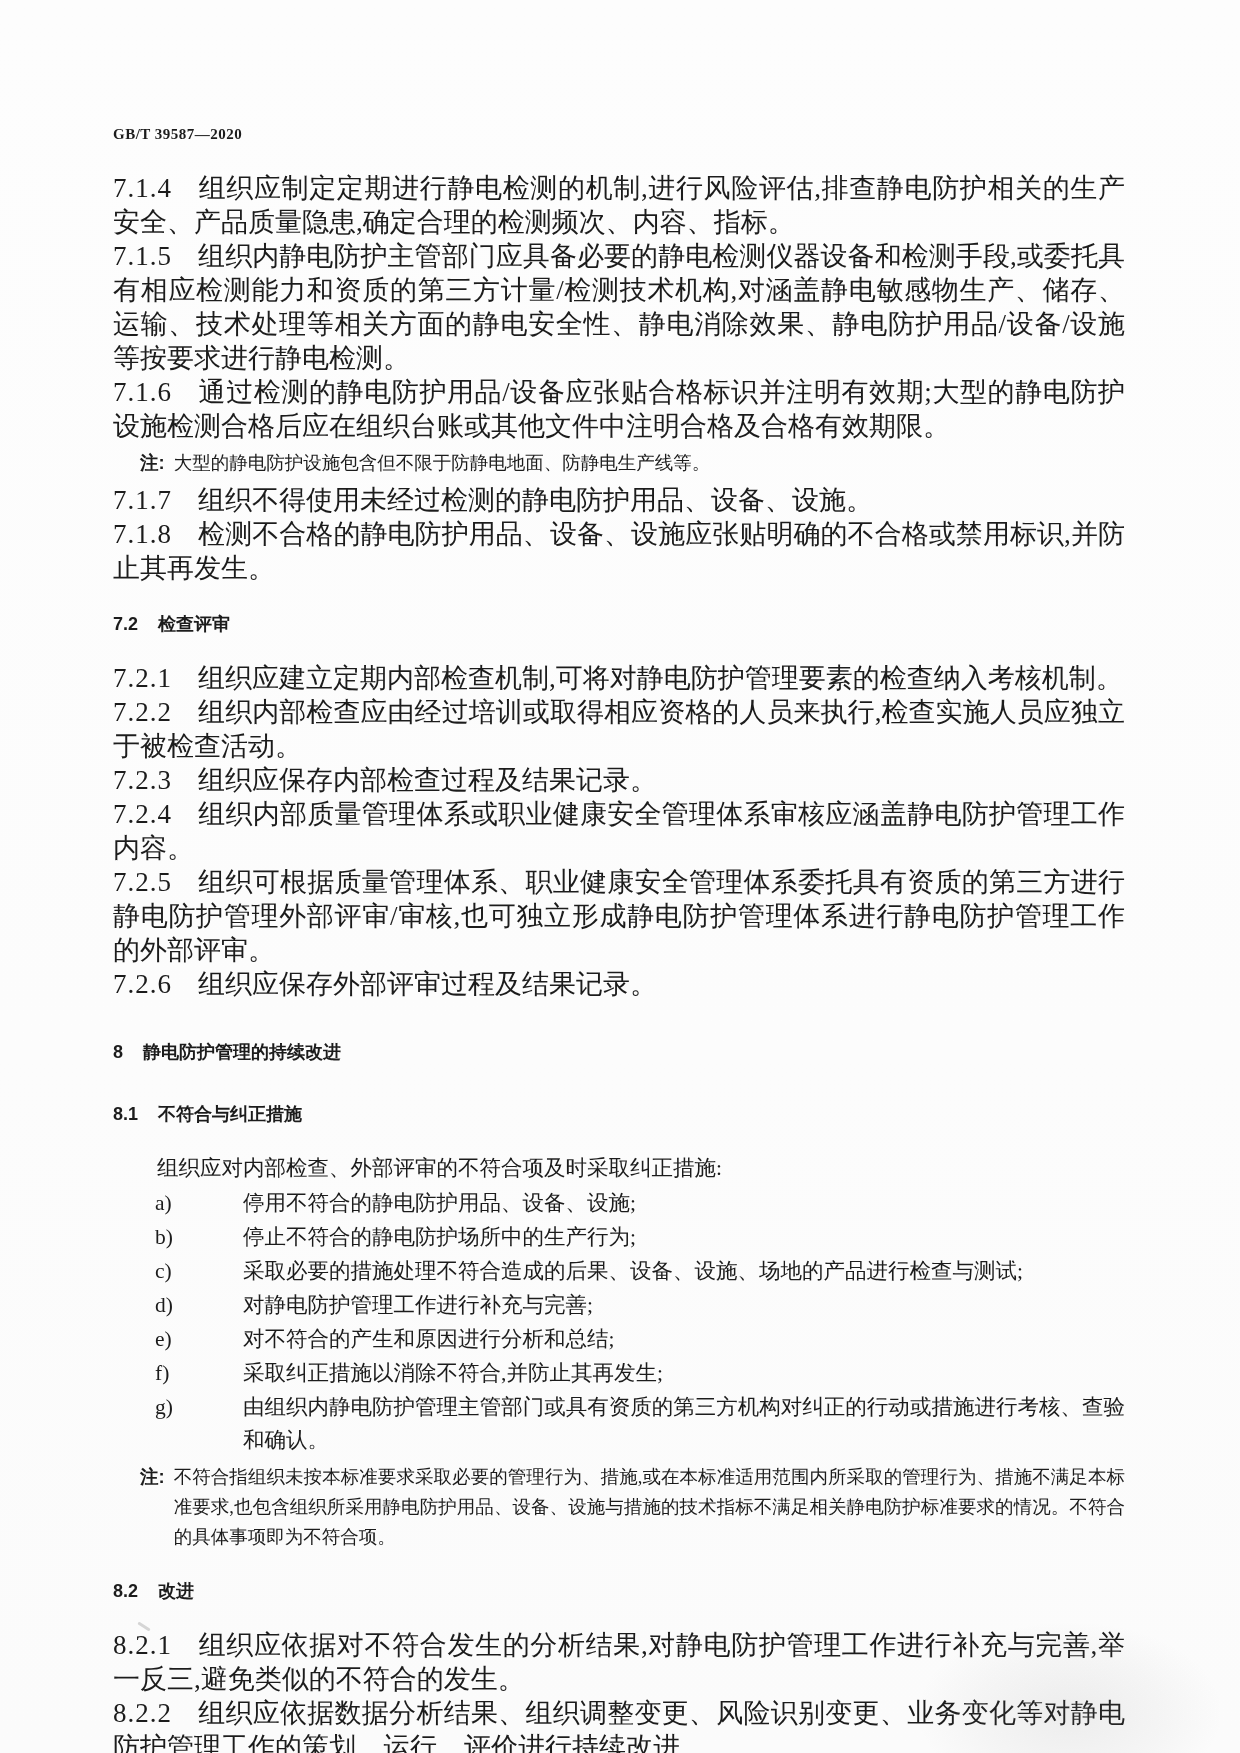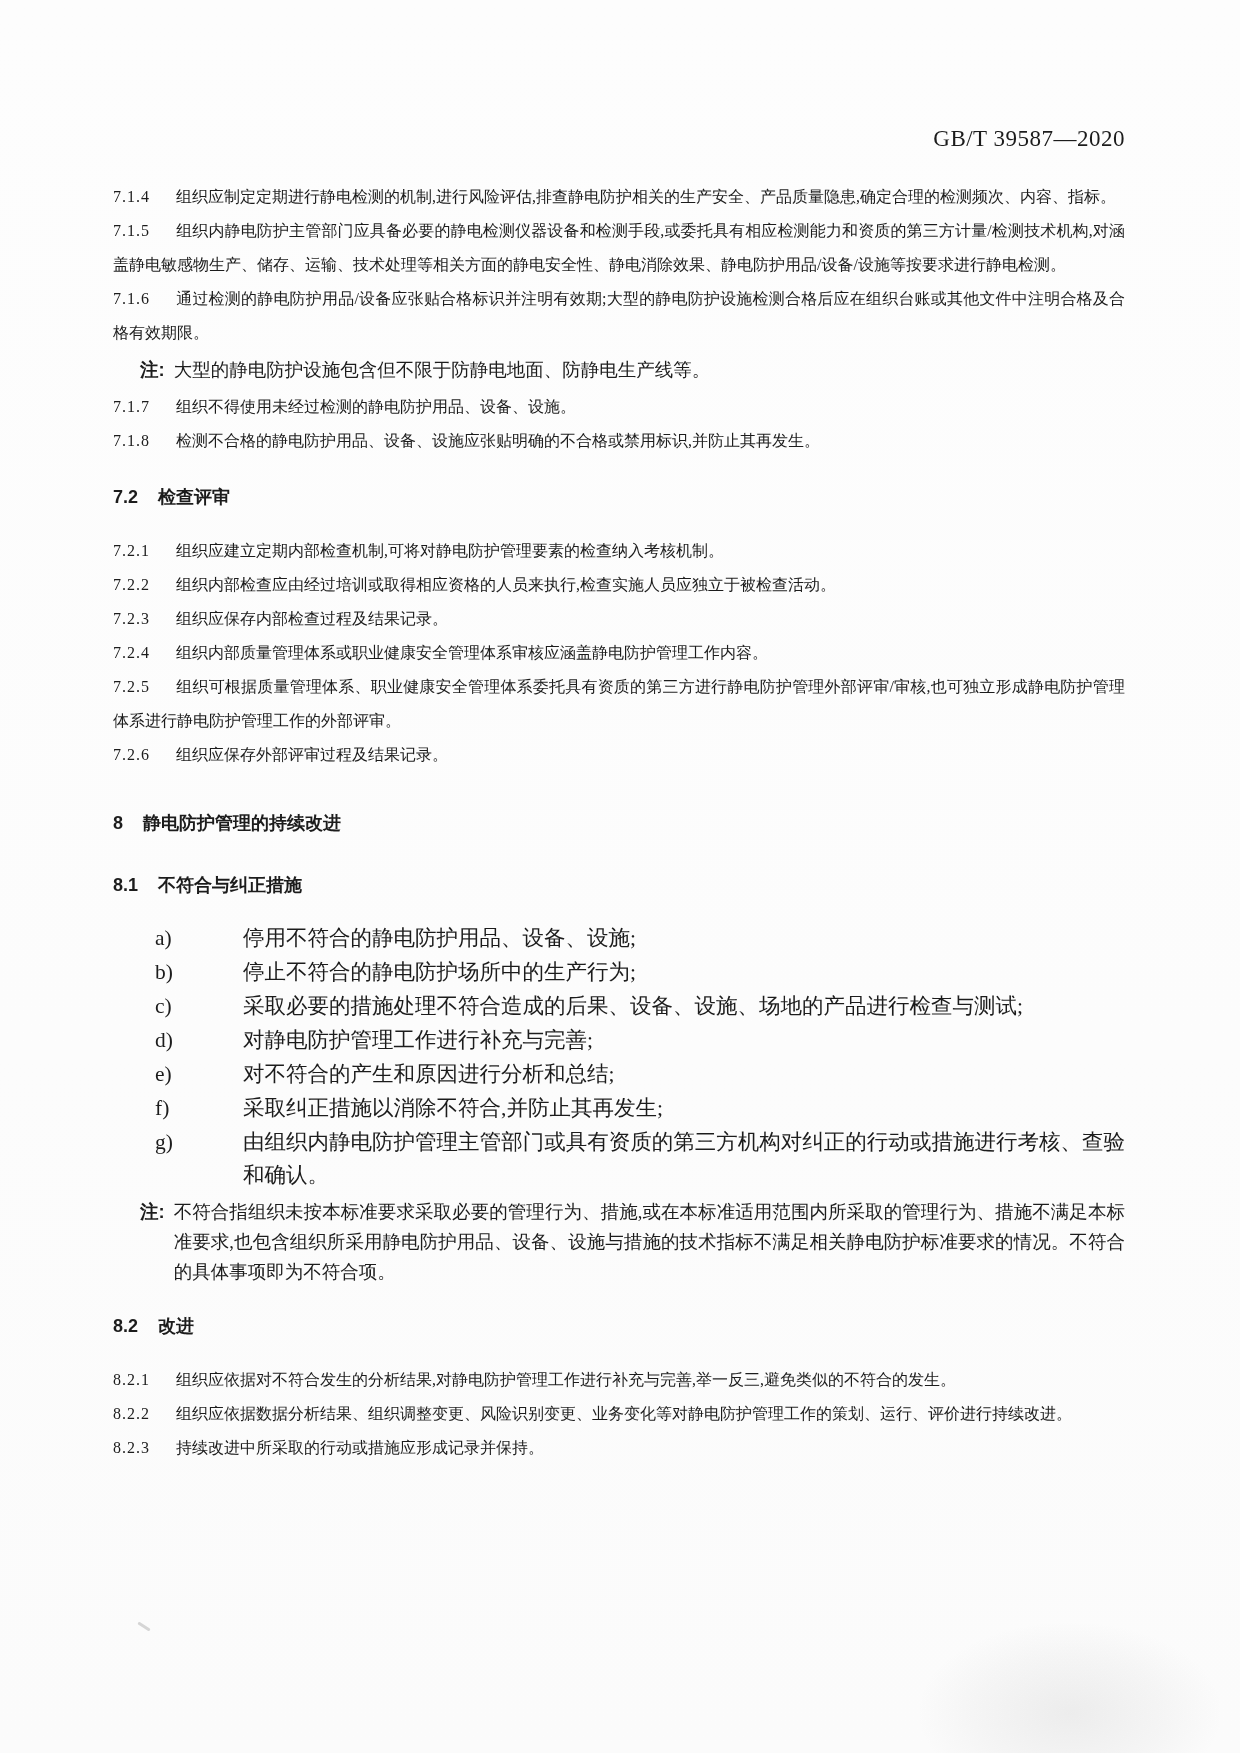--- a/index.html
+++ b/index.html
@@ -12,28 +12,27 @@
     overflow: hidden;
   }
   .page {
     position: absolute; inset: 0;
     background: linear-gradient(180deg, #fdfdfd 0%, #fcfcfc 60%, #fbfbfb 100%);
     padding: 126px 115px 0 113px;
     box-sizing: border-box;
   }
   .doc-header {
     font-family: "Liberation Serif", serif;
-    font-weight: normal;
-    font-size: 23px;
+    font-weight: bold;
+    font-size: 15px;
     letter-spacing: 0.5px;
     margin: 0 0 28px 0;
-    text-align: right;
   }
   .para {
-    font-size: 16px;
+    font-size: 27px;
     line-height: 34px;
     text-align: justify;
     margin: 0;
   }
   .para .num { margin-right: 26px; letter-spacing: 1px; white-space: nowrap; }
   .heading1, .heading2 {
     font-family: "Liberation Sans", sans-serif;
     font-weight: bold;
     font-size: 18px;
     line-height: 30px;
@@ -103,20 +102,21 @@
       <p class="para"><span class="num">7.1.8</span><span class="body">检测不合格的静电防护用品、设备、设施应张贴明确的不合格或禁用标识,并防止其再发生。</span></p>
       <h2 class="heading2"><span class="num">7.2</span><span class="title">检查评审</span></h2>
       <p class="para"><span class="num">7.2.1</span><span class="body">组织应建立定期内部检查机制,可将对静电防护管理要素的检查纳入考核机制。</span></p>
       <p class="para"><span class="num">7.2.2</span><span class="body">组织内部检查应由经过培训或取得相应资格的人员来执行,检查实施人员应独立于被检查活动。</span></p>
       <p class="para"><span class="num">7.2.3</span><span class="body">组织应保存内部检查过程及结果记录。</span></p>
       <p class="para"><span class="num">7.2.4</span><span class="body">组织内部质量管理体系或职业健康安全管理体系审核应涵盖静电防护管理工作内容。</span></p>
       <p class="para"><span class="num">7.2.5</span><span class="body">组织可根据质量管理体系、职业健康安全管理体系委托具有资质的第三方进行静电防护管理外部评审/审核,也可独立形成静电防护管理体系进行静电防护管理工作的外部评审。</span></p>
       <p class="para"><span class="num">7.2.6</span><span class="body">组织应保存外部评审过程及结果记录。</span></p>
       <h2 class="heading1"><span class="num">8</span><span class="title">静电防护管理的持续改进</span></h2>
       <h2 class="heading2"><span class="num">8.1</span><span class="title">不符合与纠正措施</span></h2>
+      <p class="intro">组织应对内部检查、外部评审的不符合项及时采取纠正措施:</p>
       <div class="list-item">
         <span class="letter">a)</span>
         <span class="text">停用不符合的静电防护用品、设备、设施;</span>
       </div>
       <div class="list-item">
         <span class="letter">b)</span>
         <span class="text">停止不符合的静电防护场所中的生产行为;</span>
       </div>
       <div class="list-item">
         <span class="letter">c)</span>

